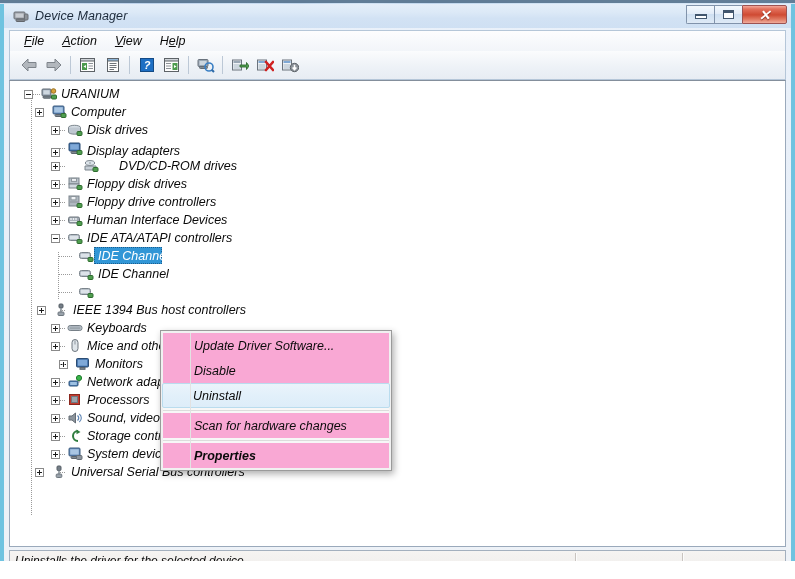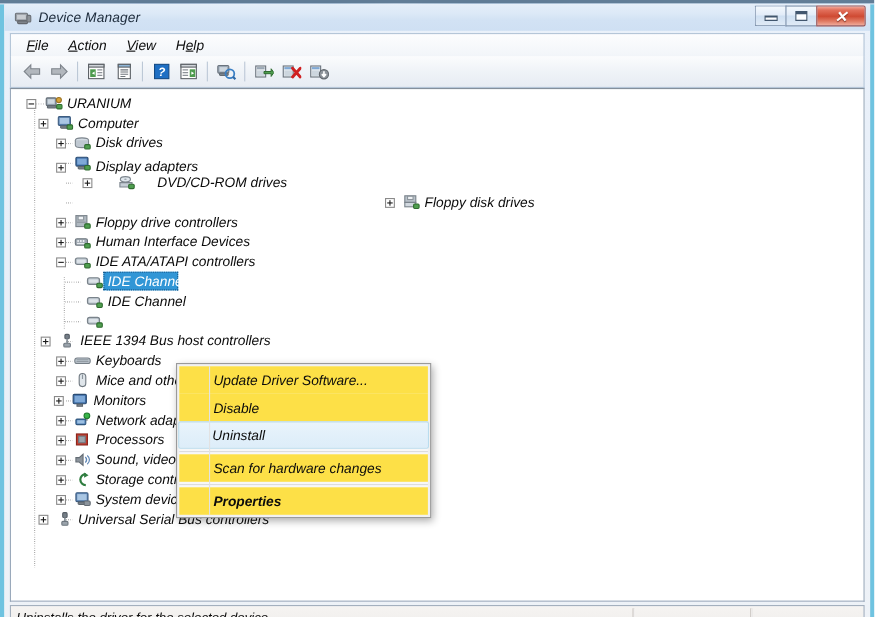--- a/index.html
+++ b/index.html
@@ -306,21 +306,21 @@
     background: #dcdcdc;
   }
   .ctx-item {
     position: relative;
     height: 25px;
     display: flex;
     align-items: center;
     padding-left: 31px;
     font-size: 12.5px;
     color: #0b0b0b;
-    background: #fde047;
+    background: #f9a8d4;
     cursor: default;
     white-space: nowrap;
     box-sizing: border-box;
   }
   .ctx-item.bold { font-weight: bold; }
   .ctx-item.hl {
     background: linear-gradient(180deg, #eaf4fb 0%, #e2f0fa 50%, #ddedf9 100%);
     border: 1px solid #b9dcee;
     border-radius: 2px;
     padding-left: 30px;
@@ -574,35 +574,35 @@
             <svg width="16" height="16" viewBox="0 0 16 16">
               <rect x="2" y="2" width="11" height="8" rx="1" fill="#3f6fa8" stroke="#2b4c73"></rect>
               <rect x="3.2" y="3.2" width="8.6" height="5.4" fill="#7fa9d8"></rect>
               <rect x="4" y="10.5" width="8" height="2" rx="1" fill="#7f8890" stroke="#5e666d"></rect>
               <rect x="10" y="9.5" width="5" height="4" rx="1" fill="#4f9e4f" stroke="#2f6b2f"></rect>
             </svg>
           </div>
           <div class="tlabel">Display adapters</div>
         </div>
 
-        <div class="trow" style="padding-left:65px;gap:16px;">
+        <div class="trow" style="padding-left:41px;gap:16px;">
           <div class="pmbox plus"></div>
           <div class="guide-h" style="left:50px; top:9px; width:6px;"></div>
           <div class="ticon" style="margin-left:7px;">
             <svg width="16" height="16" viewBox="0 0 16 16">
               <path d="M2 8 L13 8 L13 12 L2 12 Z" fill="#c6ced6" stroke="#7d868e"></path>
               <ellipse cx="7" cy="5" rx="4.6" ry="2.4" fill="#dfe6ec" stroke="#7d868e"></ellipse>
               <ellipse cx="7" cy="5" rx="1.2" ry="0.7" fill="#9aa3ab"></ellipse>
               <rect x="10" y="9.5" width="5" height="4" rx="1" fill="#4f9e4f" stroke="#2f6b2f"></rect>
             </svg>
           </div>
           <div class="tlabel">DVD/CD-ROM drives</div>
         </div>
 
-        <div class="trow" style="padding-left:41px;justify-content:center;">
+        <div class="trow" style="padding-left:41px;">
           <div class="pmbox plus"></div>
           <div class="guide-h" style="left:50px; top:9px; width:6px;"></div>
           <div class="ticon" style="margin-left:7px;">
             <svg width="16" height="16" viewBox="0 0 16 16">
               <rect x="2" y="2" width="10" height="6" fill="#b9c2ca" stroke="#7a838b"></rect>
               <rect x="4.5" y="2.4" width="5" height="3" fill="#eef1f4" stroke="#8d959c"></rect>
               <rect x="2" y="8" width="10" height="4" fill="#d2d9e0" stroke="#7a838b"></rect>
               <rect x="10" y="9.5" width="5" height="4" rx="1" fill="#4f9e4f" stroke="#2f6b2f"></rect>
             </svg>
           </div>
@@ -719,21 +719,21 @@
           <div class="guide-h" style="left:50px; top:9px; width:6px;"></div>
           <div class="ticon" style="margin-left:7px;">
             <svg width="16" height="16" viewBox="0 0 16 16">
               <path d="M5 4.5 A3 3 0 0 1 11 4.5 L11 10.5 A3 3 0 0 1 5 10.5 Z" fill="#dfe5ea" stroke="#6e777f"></path>
               <line x1="8" y1="2.5" x2="8" y2="6.5" stroke="#8b949c"></line>
             </svg>
           </div>
           <div class="tlabel">Mice and other pointing devices</div>
         </div>
 
-        <div class="trow" style="padding-left:39px;">
+        <div class="trow" style="padding-left:49px;">
           <div class="pmbox plus"></div>
           <div class="guide-h" style="left:50px; top:9px; width:6px;"></div>
           <div class="ticon" style="margin-left:7px;">
             <svg width="16" height="16" viewBox="0 0 16 16">
               <rect x="1.5" y="2.5" width="12" height="8.5" rx="1" fill="#3f6fa8" stroke="#2b4c73"></rect>
               <rect x="2.8" y="3.8" width="9.4" height="5.9" fill="#7fa9d8"></rect>
               <rect x="5" y="11.5" width="5" height="1.8" fill="#7f8890" stroke="#5e666d"></rect>
             </svg>
           </div>
           <div class="tlabel">Monitors</div>

